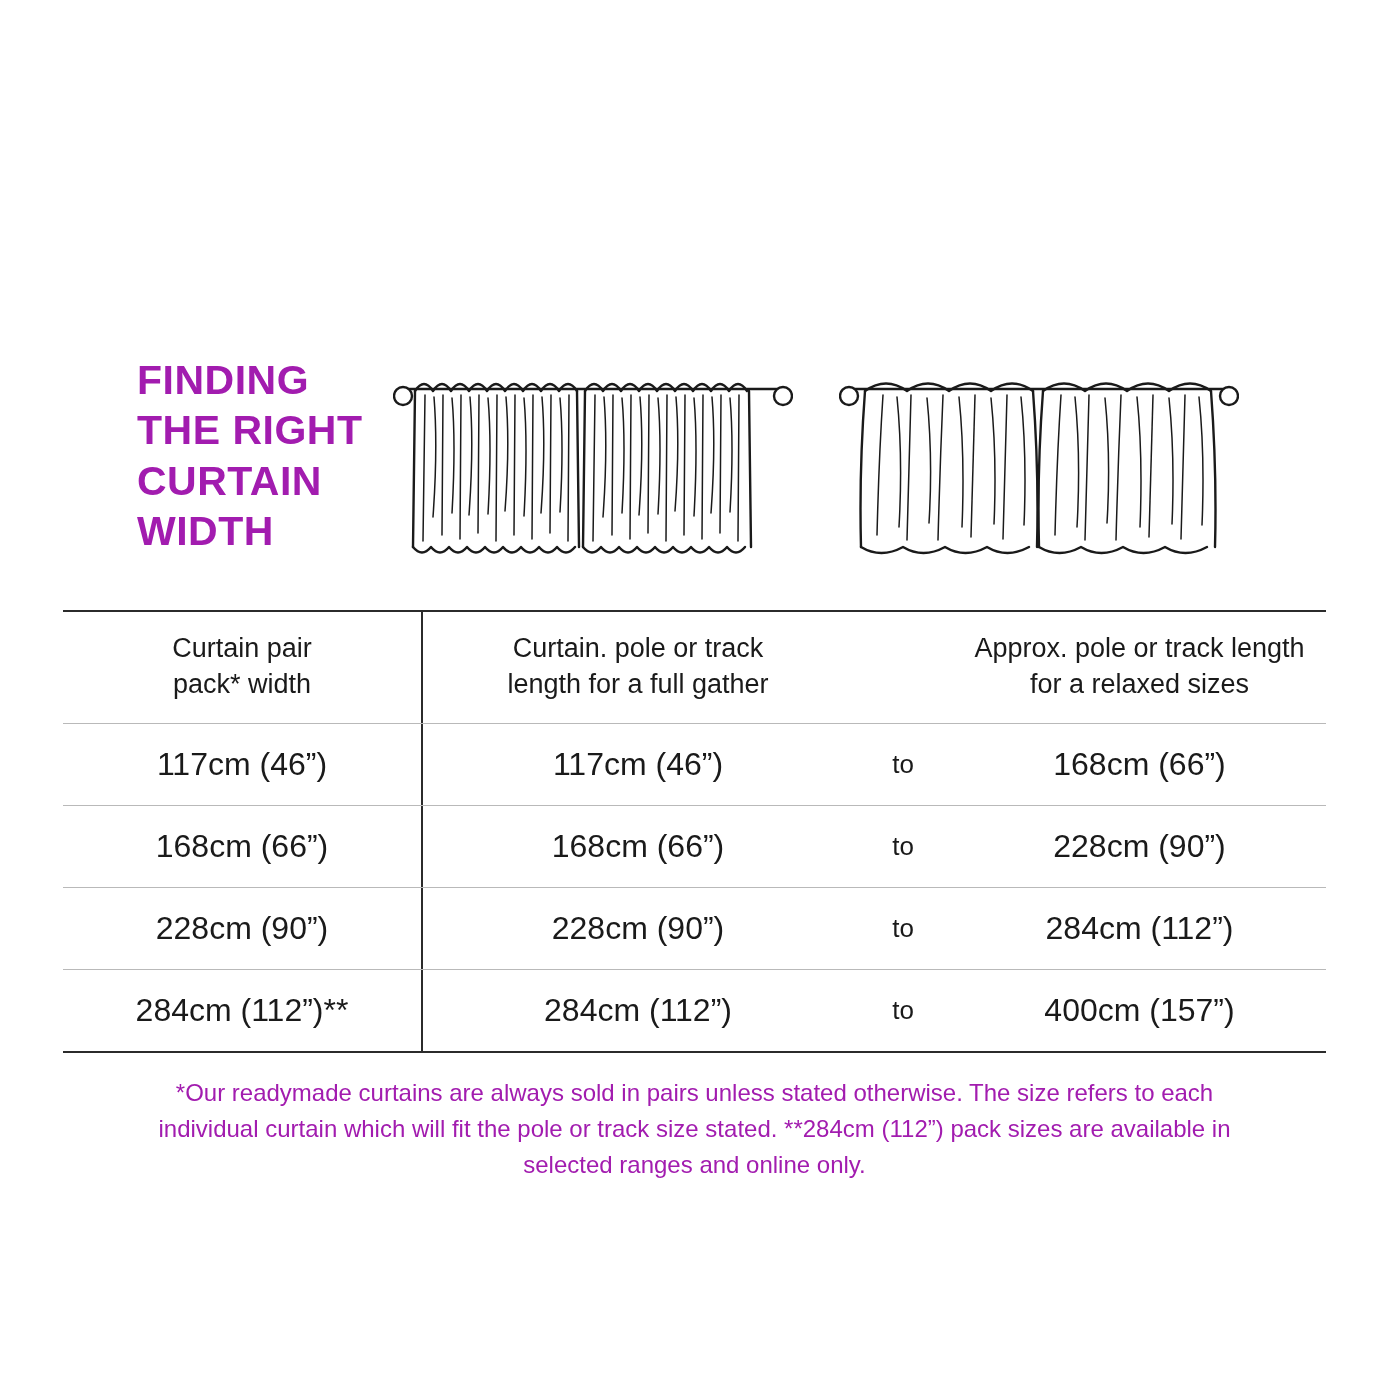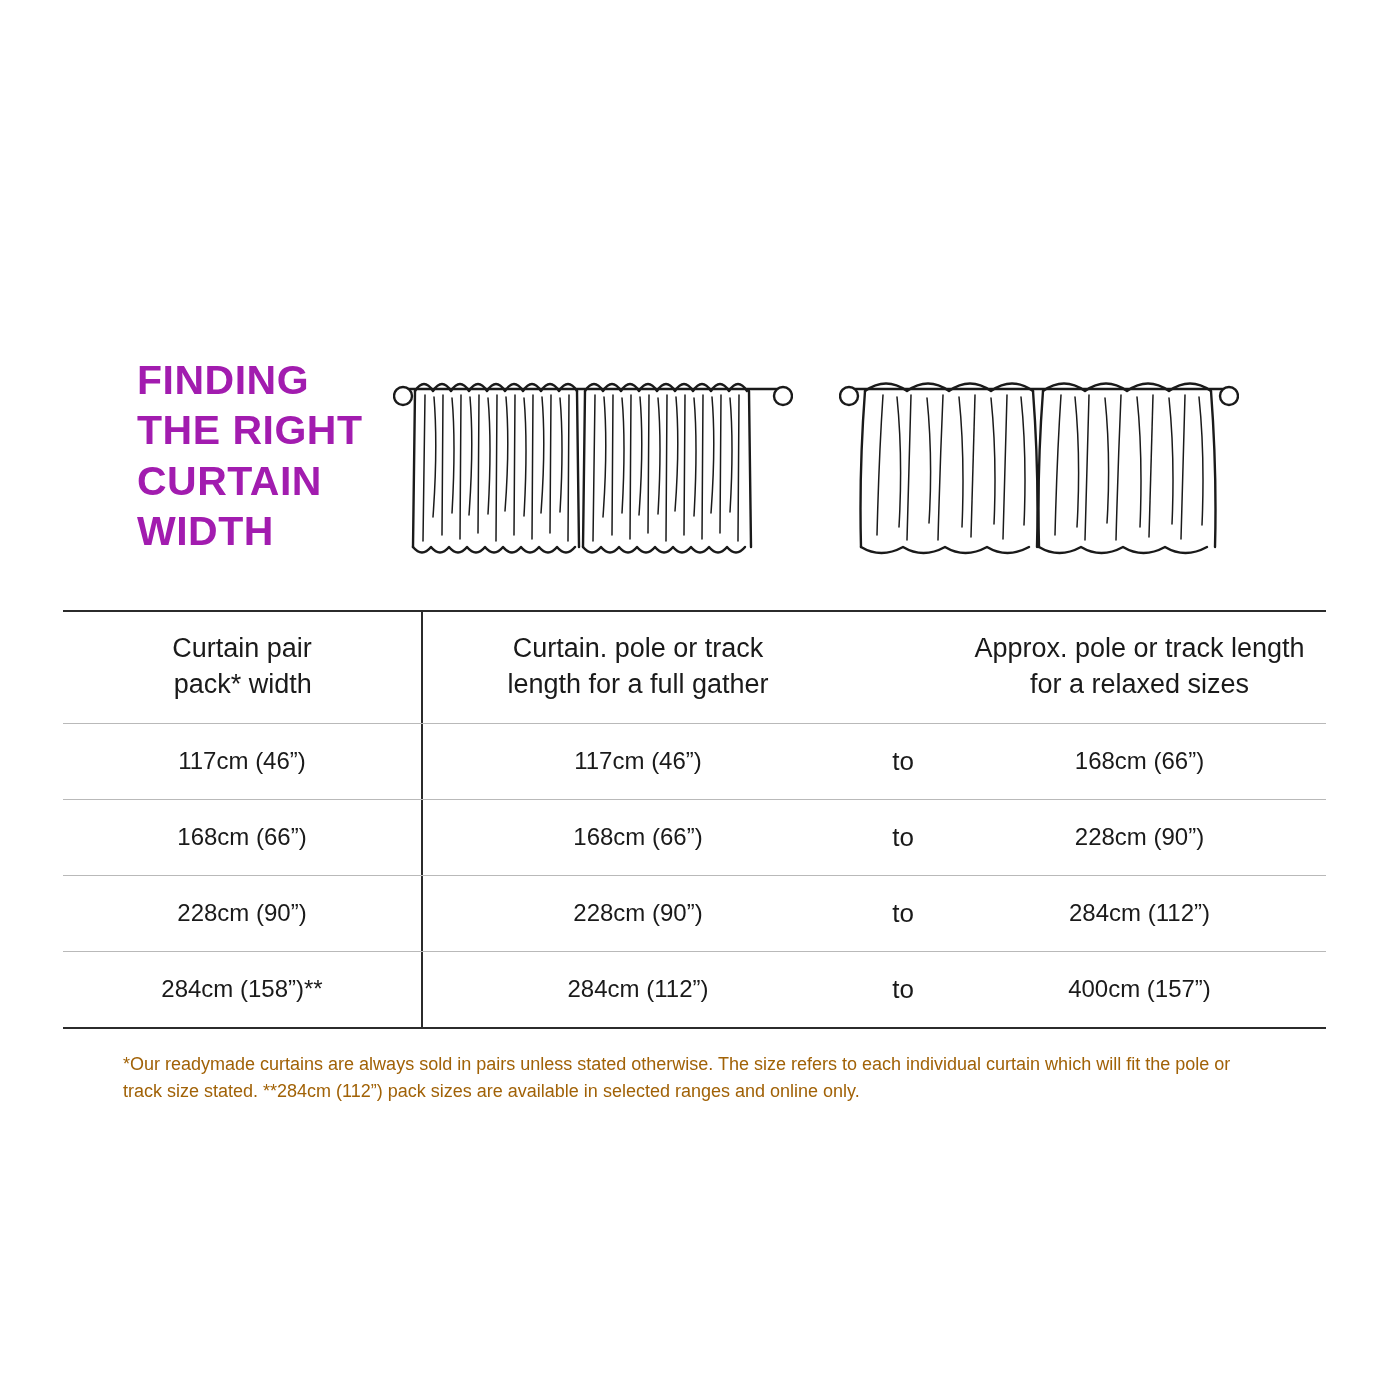--- a/index.html
+++ b/index.html
@@ -78,46 +78,47 @@
     padding: 18px 8px 20px 8px;
   }
   .thead { border-bottom: 1px solid #b9b9b9; }
 
   .cell {
     display: flex;
     align-items: center;
     justify-content: center;
     text-align: center;
     box-sizing: border-box;
-    font-size: 24px;
+    font-size: 32px;
     padding: 22px 6px;
   }
 
   .c1 {
     width: 360px;
     border-right: 2px solid #2b2b2b;
     flex: none;
   }
   .c2 { width: 430px; flex: none; }
   .c3 { width: 100px; flex: none; font-size: 26px; }
   .c4 { flex: 1; }
 
-  .thead .c1 { align-items: flex-start; text-align: right; }
+  .thead .c1 { align-items: flex-start; }
   .thead .c2, .thead .c4 { align-items: flex-start; }
   .thead .c3 { border: none; }
 
   .cell-inner { display: block; }
   .cell-inner span { display: block; }
 
   .footnote {
     margin-top: 22px;
     padding: 0 60px;
-    font-size: 18px;
+    font-size: 24px;
     line-height: 1.5;
-    color: #a16207;
+    text-align: center;
+    color: #a21caf;
   }
 </style>
 </head>
 <body>
 
 <div class="sheet">
   <div class="content">
 
     <div class="header-row">
 
@@ -274,21 +275,21 @@
       </div>
 
       <div class="trow">
         <div class="cell c1">228cm (90”)</div>
         <div class="cell c2">228cm (90”)</div>
         <div class="cell c3">to</div>
         <div class="cell c4">284cm (112”)</div>
       </div>
 
       <div class="trow">
-        <div class="cell c1">284cm (158”)**</div>
+        <div class="cell c1">284cm (112”)**</div>
         <div class="cell c2">284cm (112”)</div>
         <div class="cell c3">to</div>
         <div class="cell c4">400cm (157”)</div>
       </div>
 
     </div>
 
     <div class="footnote">*Our readymade curtains are always sold in pairs unless stated otherwise. The size refers to each individual curtain which will fit the pole or track size stated. **284cm (112”) pack sizes are available in selected ranges and online only.</div>
 
   </div>

